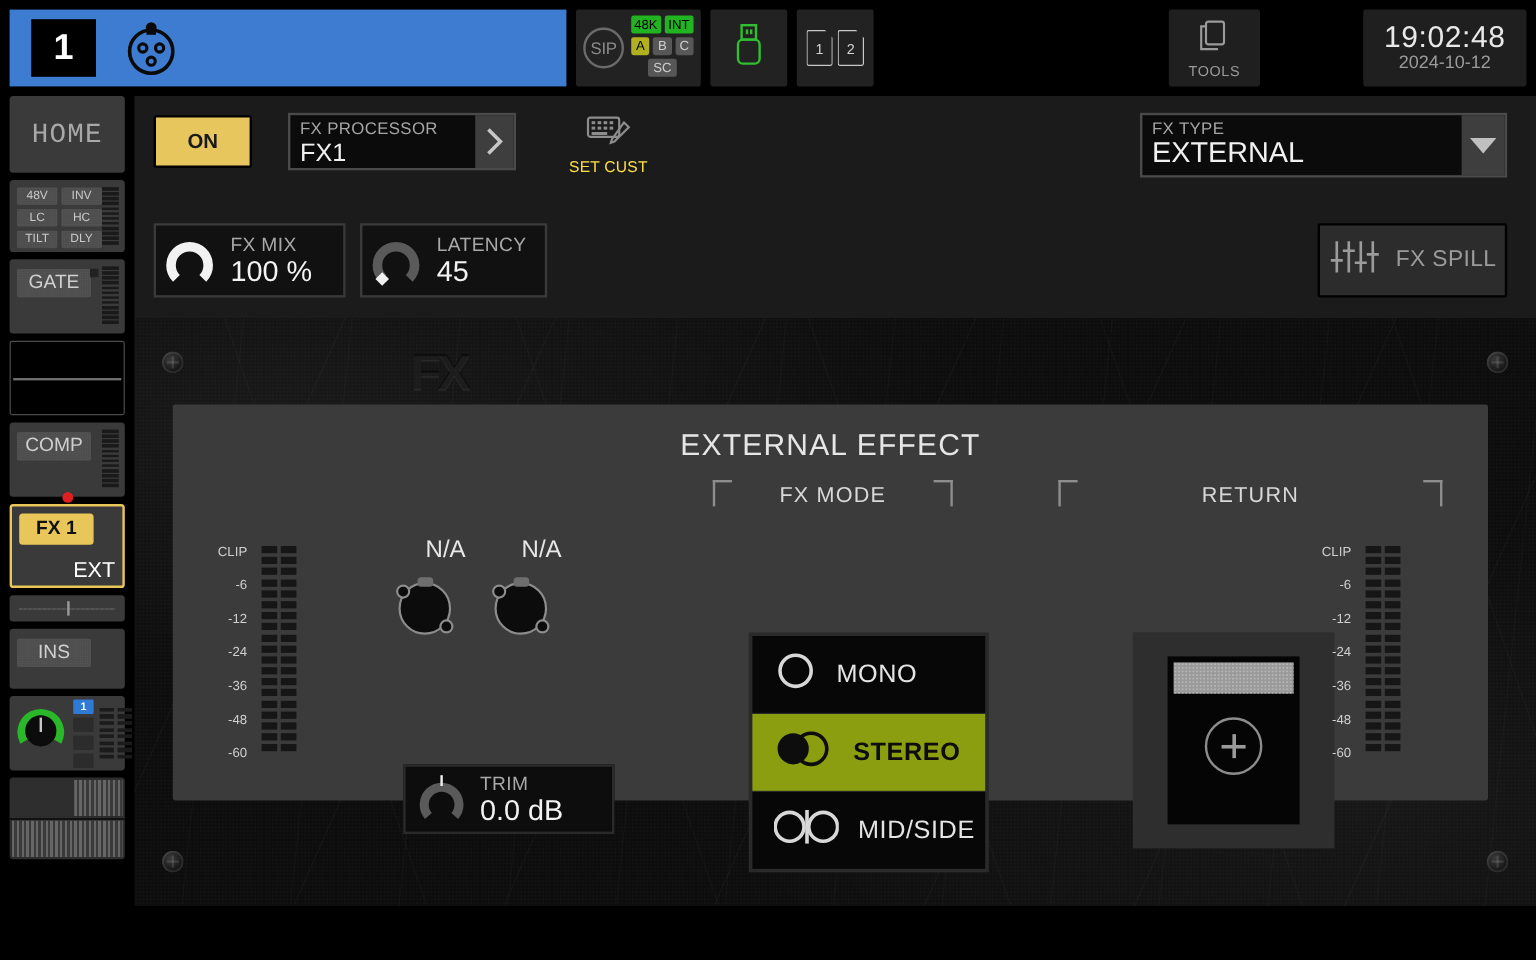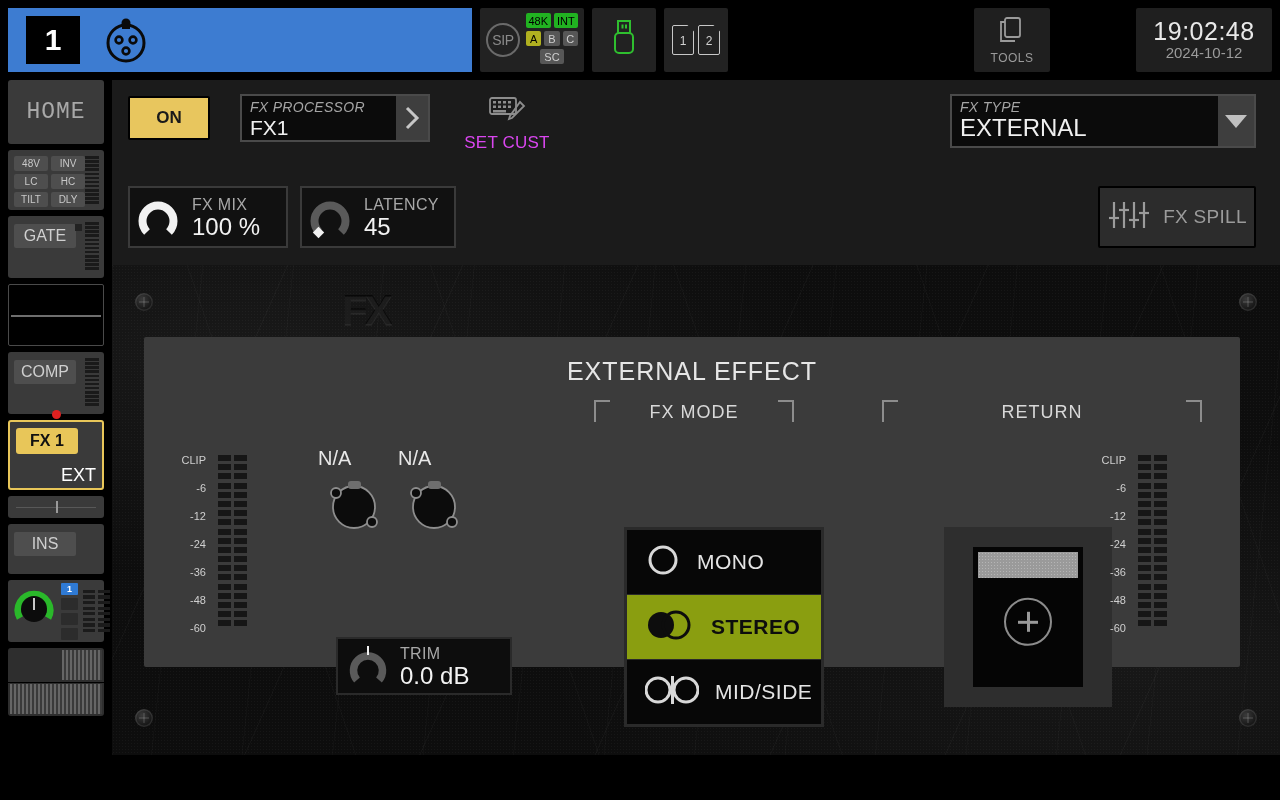--- a/index.html
+++ b/index.html
@@ -114,27 +114,27 @@
 
   
   .fxbar{ position:absolute; left:112px; top:80px; width:1168px; height:185px; background:#1b1b1b;padding-left:48px; }
   .on-btn{ position:absolute; left:16px; top:16px; width:82px; height:44px;
     background:#e8c65e; border:2px solid #000; border-radius:2px;
     display:flex; align-items:center; justify-content:center;
     color:#1a1a1a; font-size:17px; font-weight:bold; }
   .sel-box{ position:absolute; left:128px; top:14px; width:190px; height:48px;
     background:#0b0b0b; border:2px solid #4a4a4a; display:flex; }
   .sel-text{ flex:1; padding:3px 0 0 8px; }
-  .sel-lbl{ font-size:14px; color:#a5a5a5; line-height:17px; letter-spacing:0.3px;font-style:italic; }
+  .sel-lbl{ font-size:14px; color:#a5a5a5; line-height:17px; letter-spacing:0.3px; }
   .sel-val{ font-size:21px; color:#f0f0f0; line-height:24px; }
   .sel-arrow{ width:32px; background:#3e3e3e; display:flex; align-items:center; justify-content:center; }
 
   .setcust{ position:absolute; left:345px; top:14px; width:100px; height:52px;
     display:flex; flex-direction:column; align-items:center; gap:2px; }
-  .setcust span{ font-size:17px; color:#d946ef; letter-spacing:0.2px; }
+  .setcust span{ font-size:13px; color:#fde047; letter-spacing:0.2px; }
 
   .fxtype{ position:absolute; left:838px; top:14px; width:306px; height:54px;
     background:#0b0b0b; border:2px solid #4a4a4a; display:flex; }
   .fxtype .sel-val{ font-size:24px; }
   .fxtype-arrow{ width:36px; background:#3e3e3e; display:flex; align-items:center; justify-content:center; }
   .tri-down{ width:0;height:0;border-left:11px solid transparent;border-right:11px solid transparent;border-top:13px solid #c0c0c0; }
 
   .param{ position:absolute; top:106px; height:62px; background:#111;
     border:2px solid #3a3a3a; display:flex; align-items:center; }
   .p-mix{ left:16px; width:160px; }
@@ -180,21 +180,21 @@
   .brk{ position:absolute; width:16px; height:22px; }
   .brk.l{ border-left:2px solid #8d8d8d; border-top:2px solid #8d8d8d; left:0; top:3px; }
   .brk.r{ border-right:2px solid #8d8d8d; border-top:2px solid #8d8d8d; right:0; top:3px; }
 
   .meter{ position:absolute; display:flex; gap:3px; }
   .meter .col{ display:flex; flex-direction:column; gap:3.2px; }
   .meter .col i{ display:block; width:13px; height:6px; background:#161616; }
   .scale{ position:absolute; width:40px; text-align:right; }
   .scale div{ color:#cfcfcf; font-size:11px; position:absolute; right:0; line-height:11px; }
 
-  .na-lbl{ position:absolute; color:#e8e8e8; font-size:20px; text-align:left; width:70px; }
+  .na-lbl{ position:absolute; color:#e8e8e8; font-size:20px; text-align:right; width:70px; }
   .conn{ position:absolute; }
 
   .trim{ position:absolute; left:192px; top:300px; width:176px; height:58px;
     background:#0d0d0d; border:2px solid #2a2a2a; display:flex; align-items:center; }
 
   .modelist{ position:absolute; left:480px; top:190px; width:200px; height:200px;
     background:#2a2a2a; padding:3px; }
   .mode-item{ height:64px; background:#070707; display:flex; align-items:center;
     padding-left:18px; gap:16px; }
   .mode-item + .mode-item{ margin-top:1px; }

